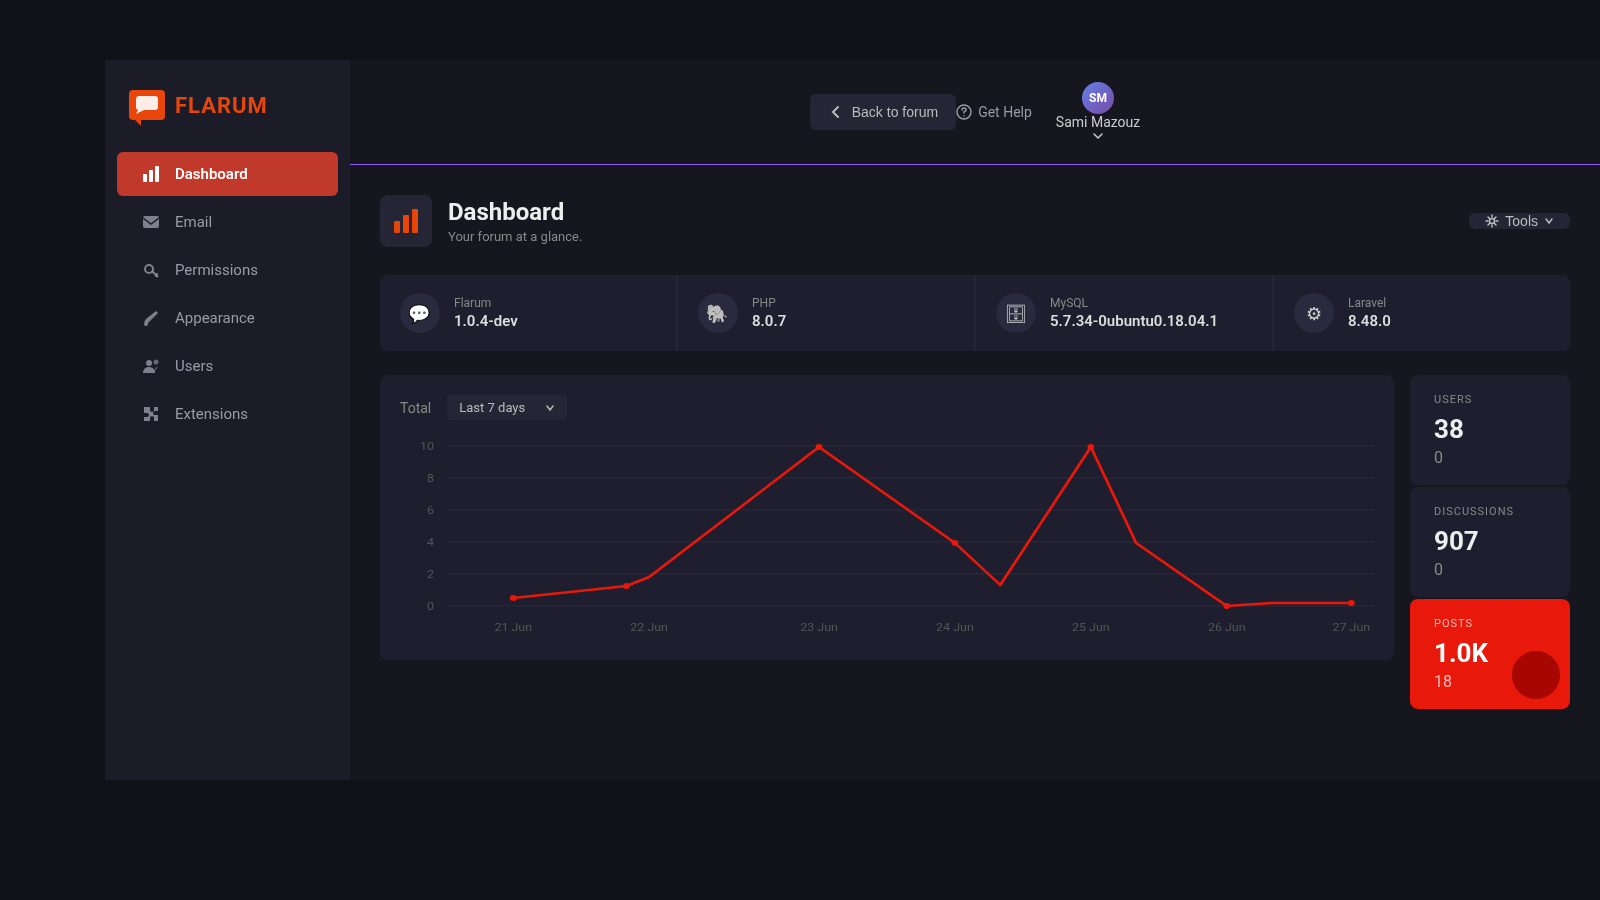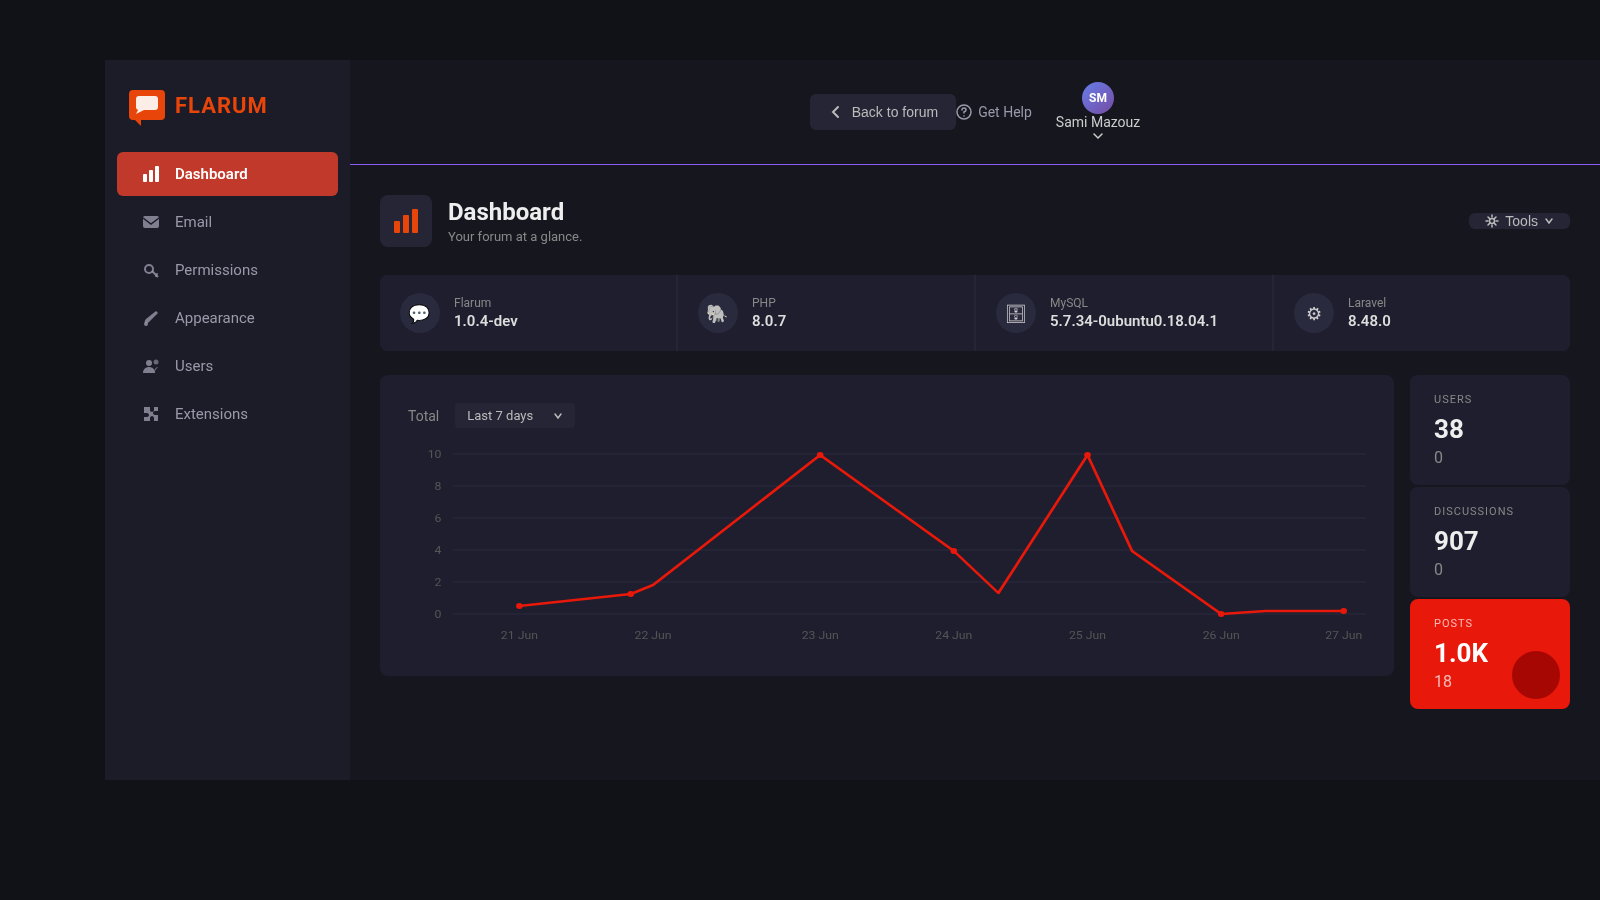--- a/index.html
+++ b/index.html
@@ -274,21 +274,21 @@
     .info-card-text .value {
       font-size: 15px;
       font-weight: 600;
       color: #ddd;
     }
 
     .chart-container {
       flex: 1;
       background: #1e1e2e;
       border-radius: 8px;
-      padding: 28px;
+      padding: 20px;
       position: relative;
     }
 
     .total-label {
       font-size: 14px;
       color: #888;
     }
 
     .date-filter {
       display: flex;

